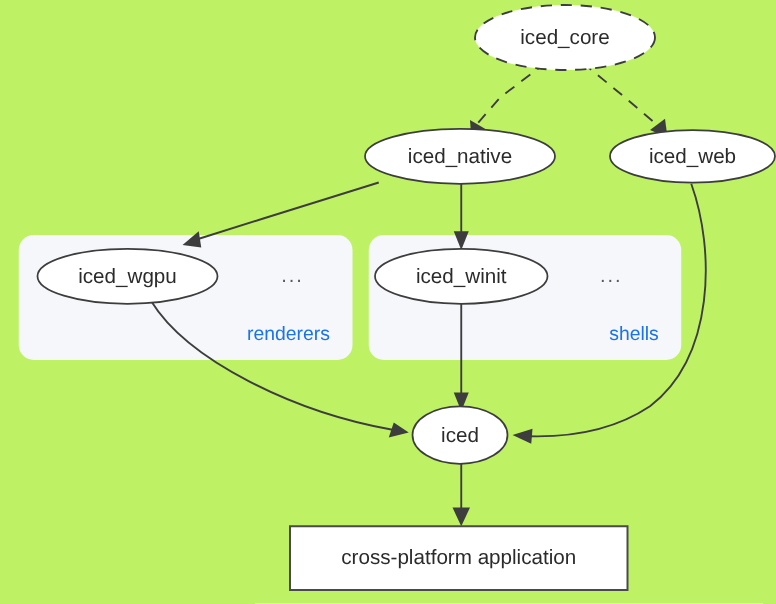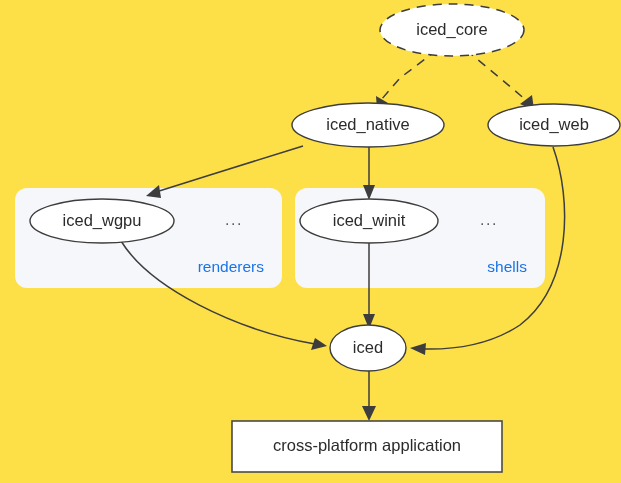--- a/index.html
+++ b/index.html
@@ -10,21 +10,21 @@
   body {
     width: 621px;
     height: 483px;
     overflow: hidden;
     font-family: "Liberation Sans", sans-serif;
   }
   #diagram-root {
     position: relative;
     width: 621px;
     height: 483px;
-    background: #fde047;
+    background: #bef264;
   }
   svg#graph {
     display: block;
     width: 621px;
     height: 483px;
   }
   .cluster-box {
     fill: #f5f7fa;
     stroke: none;
   }

